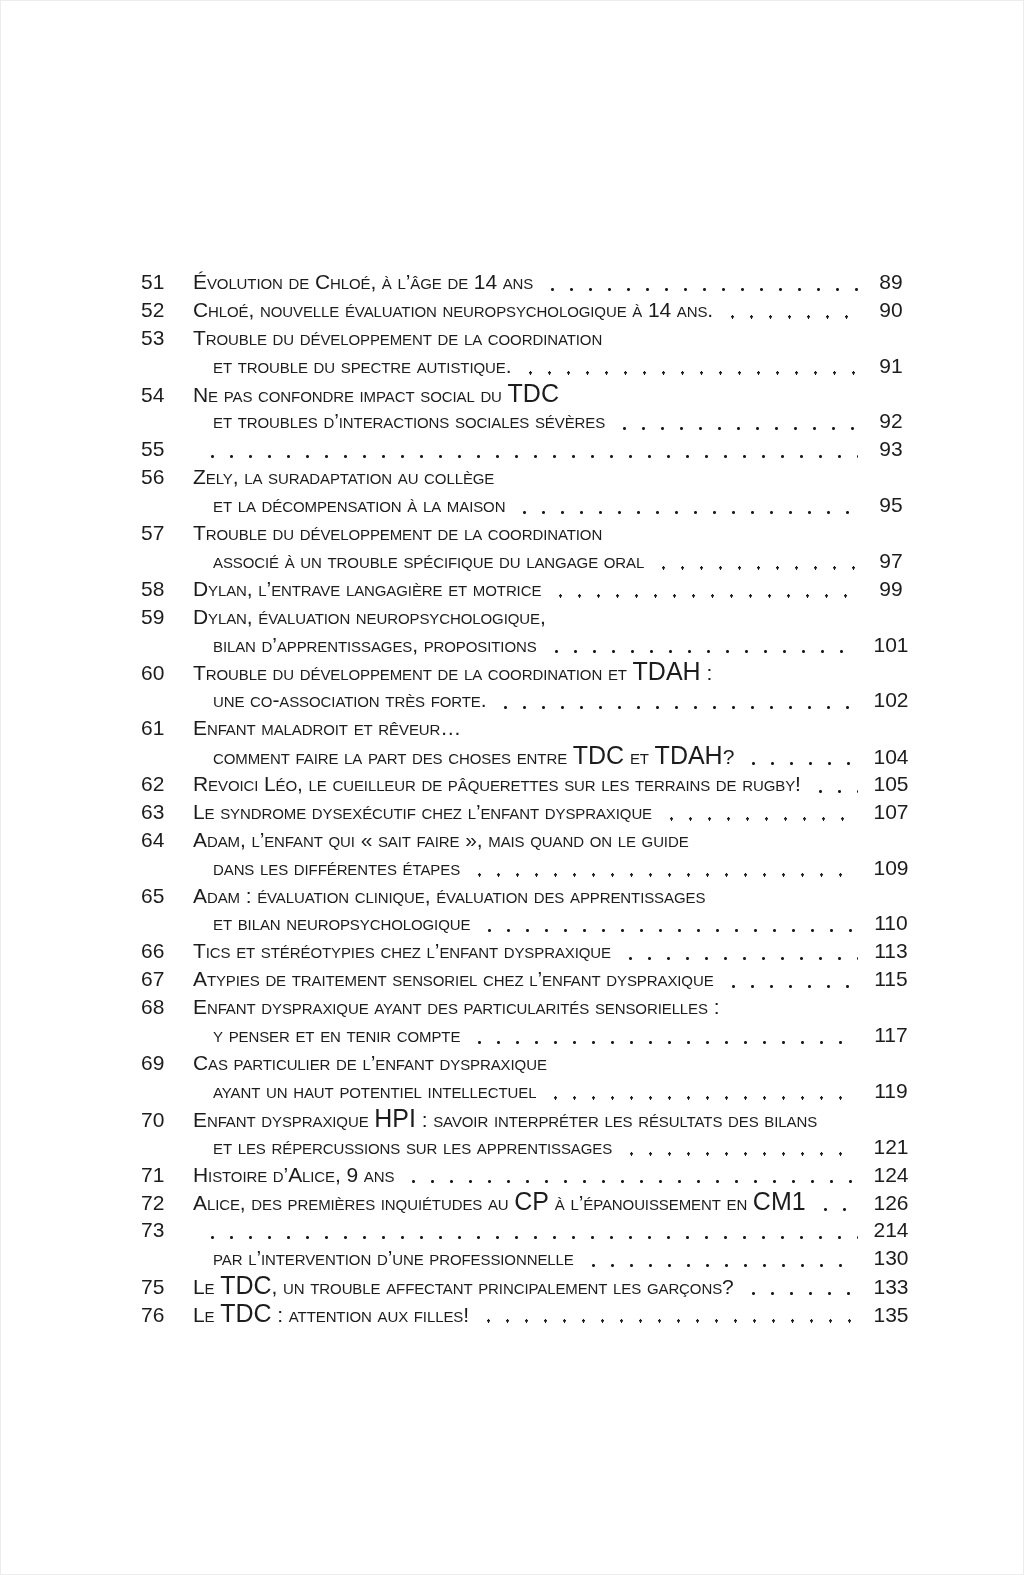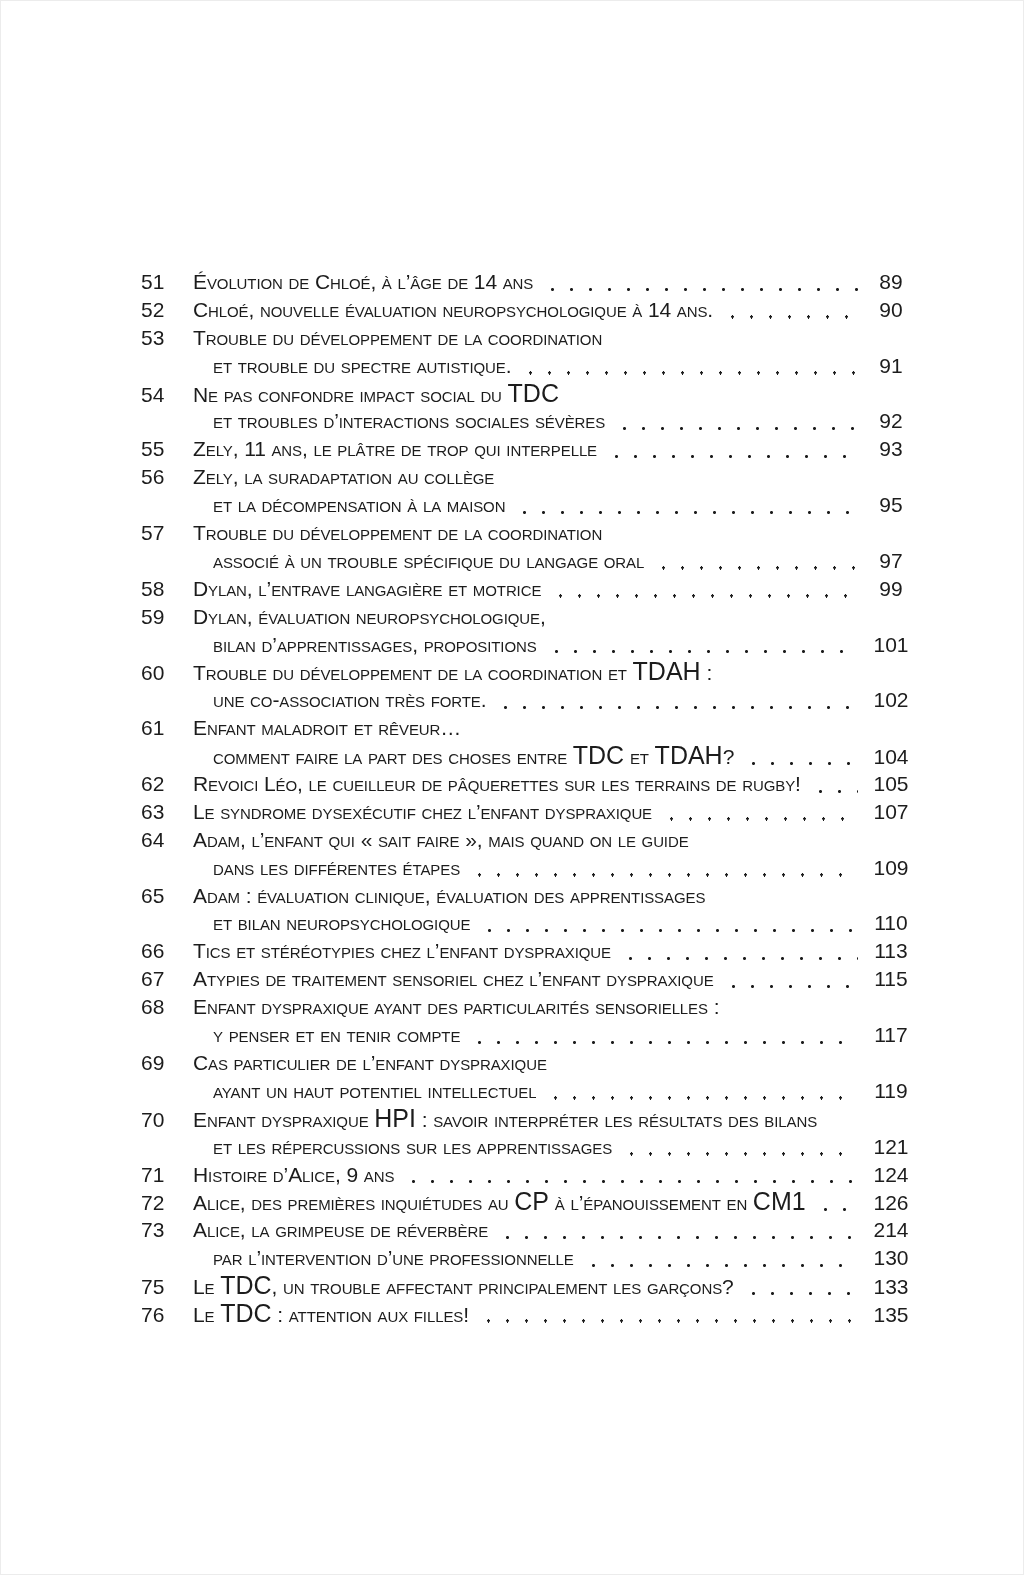--- a/index.html
+++ b/index.html
@@ -95,21 +95,20 @@
     <span class="page hidden-cell"></span>
   </div>
     <div class="row">
     <div class="num"></div>
     <span class="title indent"><span>et troubles d’interactions sociales sévères</span></span>
     <span class="leader"></span>
     <span class="page">92</span>
   </div>
     <div class="row">
     <div class="num">55</div>
-    <span class="title"><span>Zely, 11 ans, le plâtre de trop qui interpelle</span></span>
     <span class="leader"></span>
     <span class="page">93</span>
   </div>
     <div class="row">
     <div class="num">56</div>
     <span class="title"><span>Zely, la suradaptation au collège</span></span>
     <span class="leader hidden-cell"></span>
     <span class="page hidden-cell"></span>
   </div>
     <div class="row">
@@ -263,21 +262,20 @@
     <span class="page">124</span>
   </div>
     <div class="row">
     <div class="num">72</div>
     <span class="title"><span>Alice, des premières inquiétudes au </span><span class="acr">CP</span><span> à l’épanouissement en </span><span class="acr">CM1</span></span>
     <span class="leader"></span>
     <span class="page">126</span>
   </div>
     <div class="row">
     <div class="num">73</div>
-    <span class="title"><span>Alice, la grimpeuse de réverbère</span></span>
     <span class="leader"></span>
     <span class="page">214</span>
   </div>
     <div class="row">
     <div class="num"></div>
     <span class="title indent"><span>par l’intervention d’une professionnelle</span></span>
     <span class="leader"></span>
     <span class="page">130</span>
   </div>
     <div class="row">

